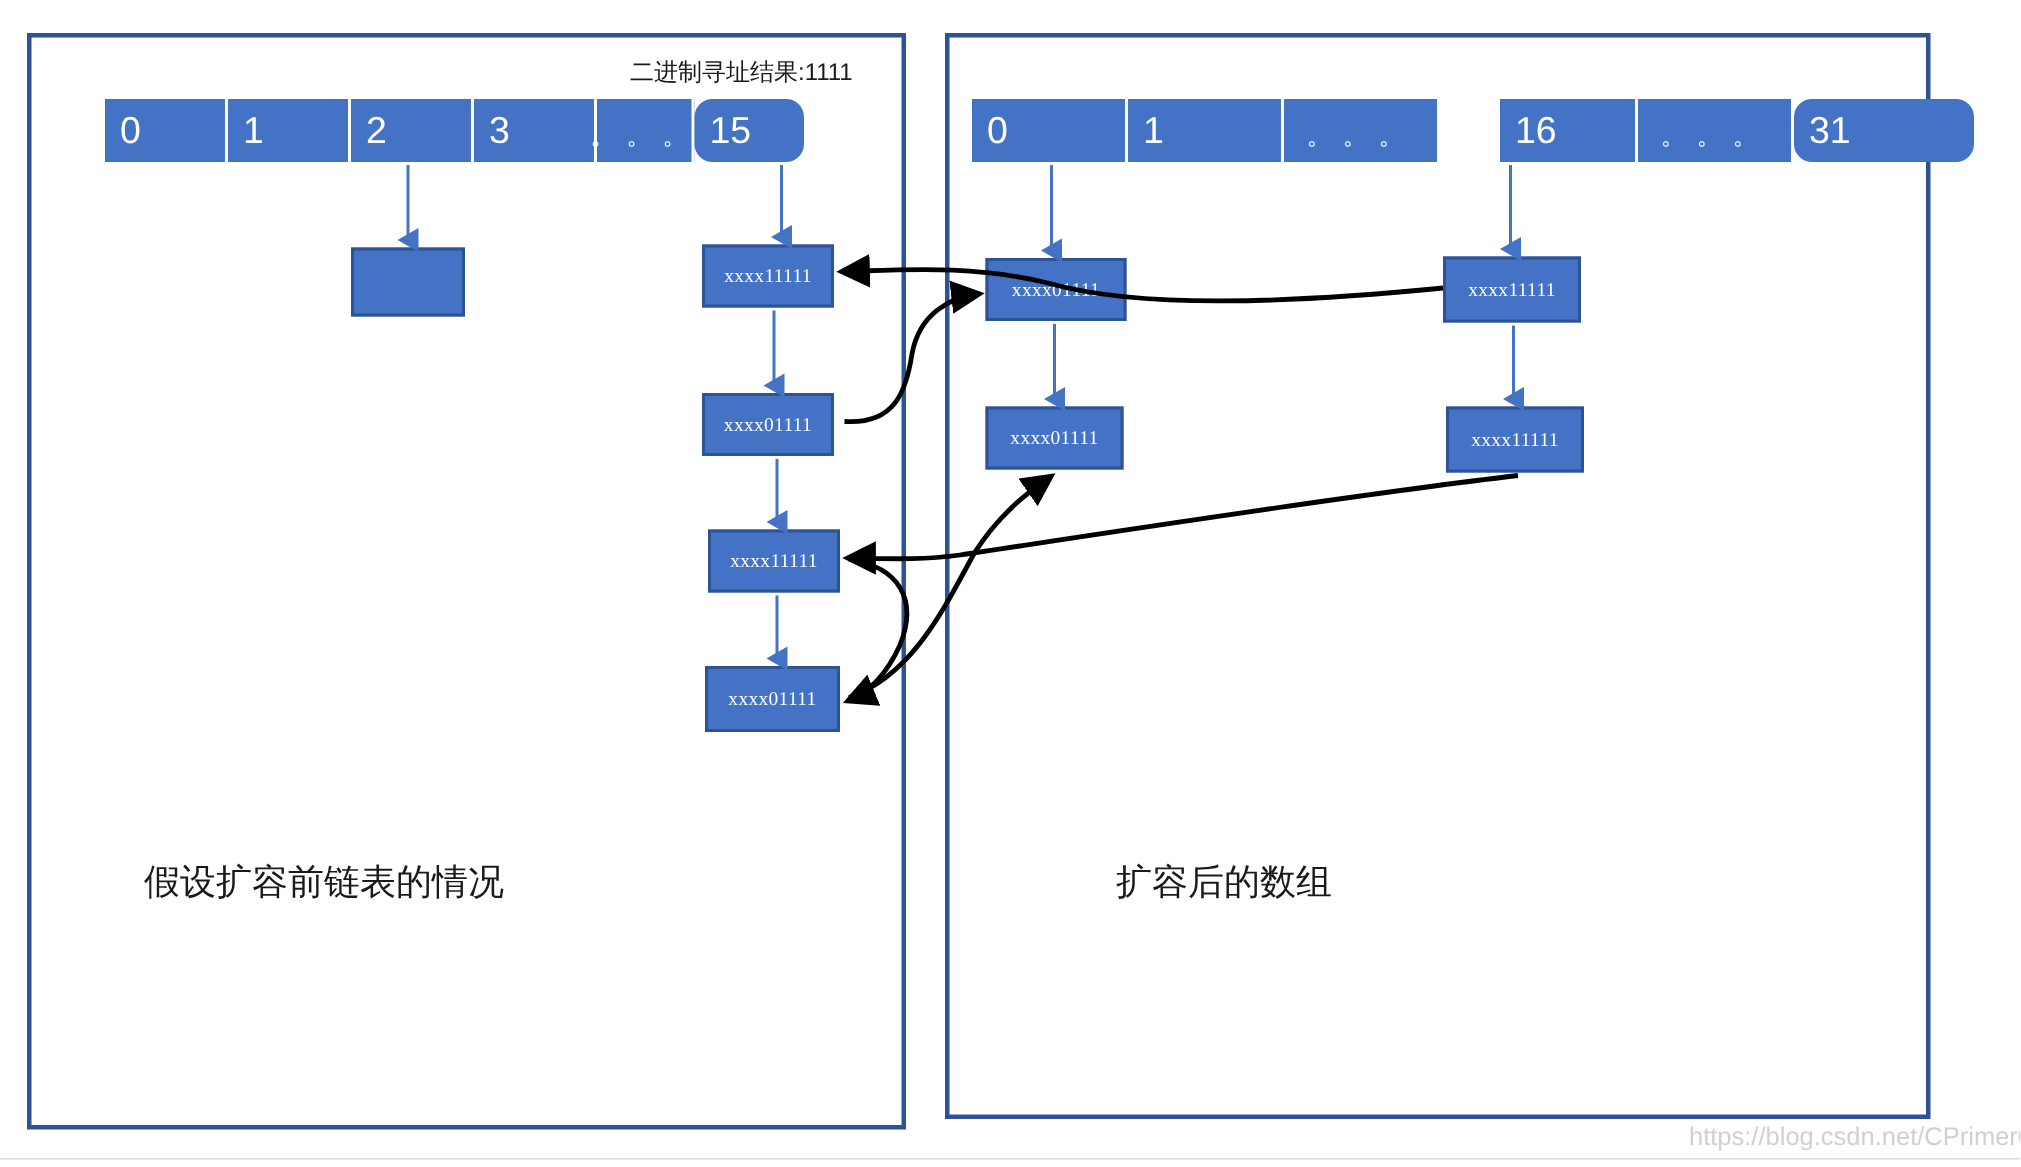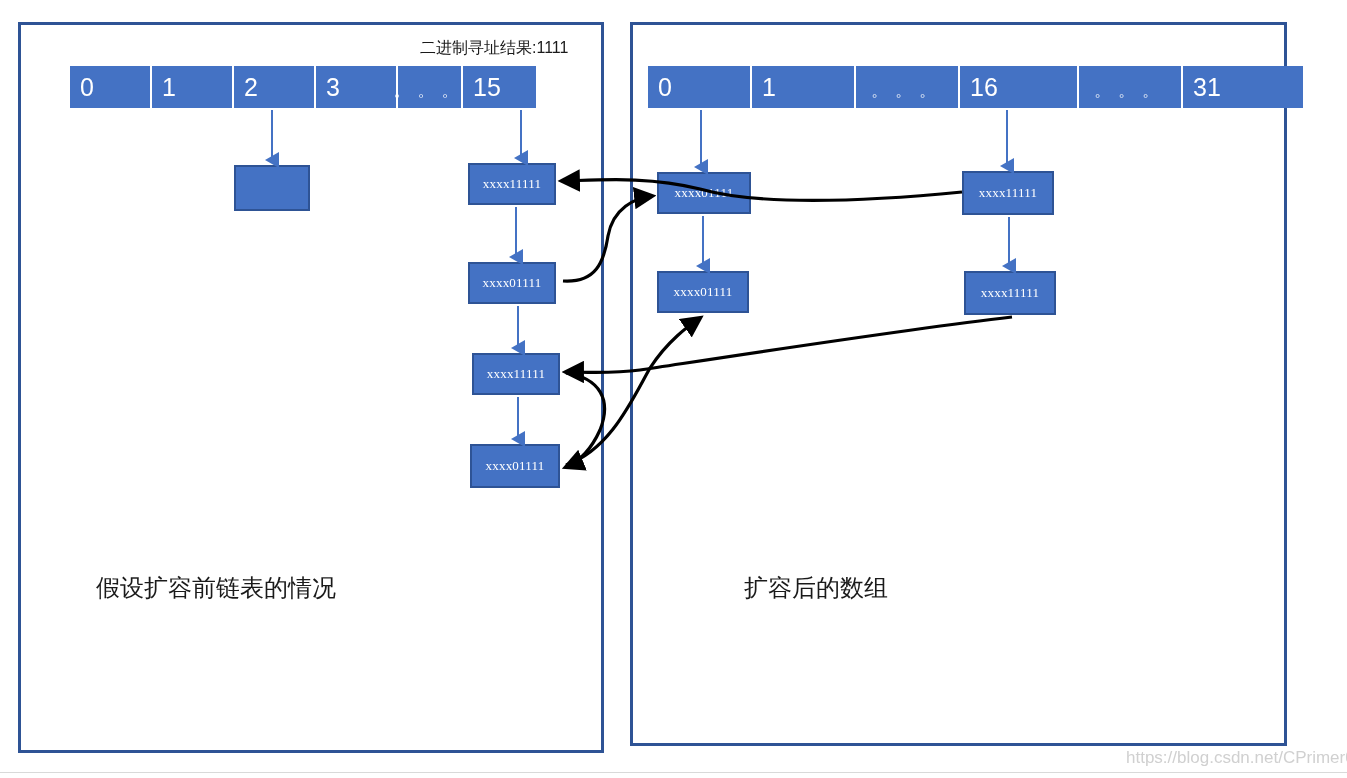--- a/index.html
+++ b/index.html
@@ -37,21 +37,21 @@
     border-right: 2px solid #ffffff;
     box-sizing: border-box;
     color: #ffffff;
     display: flex;
     align-items: center;
     padding-left: 10px;
     font-size: 25px;
     font-weight: normal;
     line-height: 1;
   }
-  .array-cell:last-child { border-right: none; }
+  .array-cell:last-child { border-right: none; border-radius: 12px; }
   .array-cell.dots {
     justify-content: center;
     padding-left: 0;
     letter-spacing: 7px;
     font-size: 17px;
     padding-top: 6px;
   }
 
   .node {
     position: absolute;
@@ -128,21 +128,21 @@
   <div class="node" style="left:470px; top:444px; width:90px; height:44px;">xxxx01111</div>
 
   <div class="caption" style="left:96px; top:572px;">假设扩容前链表的情况</div>
 
   <div class="panel" id="panel-right"></div>
 
   <div class="array-row" id="right-array" style="left:648px; top:66px;">
       <div class="array-cell" style="width: 104px;">0</div>
       <div class="array-cell" style="width: 104px;">1</div>
       <div class="array-cell dots" style="width: 104px;">。。。</div>
-      <div class="array-cell" style="width: 119px;">16</div>
+      <div class="array-cell" style="width: 92px; margin-left: 40px;">16</div>
       <div class="array-cell dots" style="width: 104px;">。。。</div>
       <div class="array-cell" style="width: 120px;">31</div>
     </div>
 
   <div class="node" style="left:657px; top:172px; width:94px; height:42px;">xxxx01111</div>
   <div class="node" style="left:657px; top:271px; width:92px; height:42px;">xxxx01111</div>
 
   <div class="node" style="left:962px; top:171px; width:92px; height:44px;">xxxx11111</div>
   <div class="node" style="left:964px; top:271px; width:92px; height:44px;">xxxx11111</div>
 

